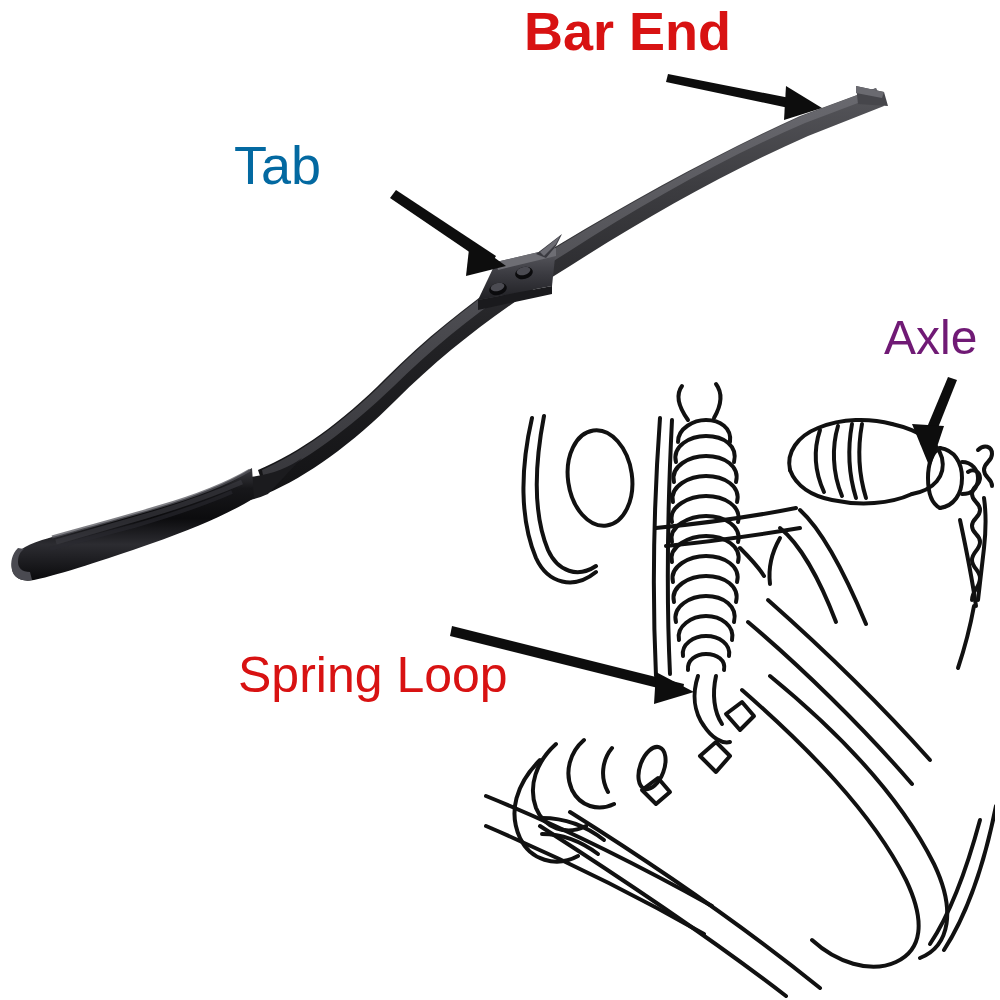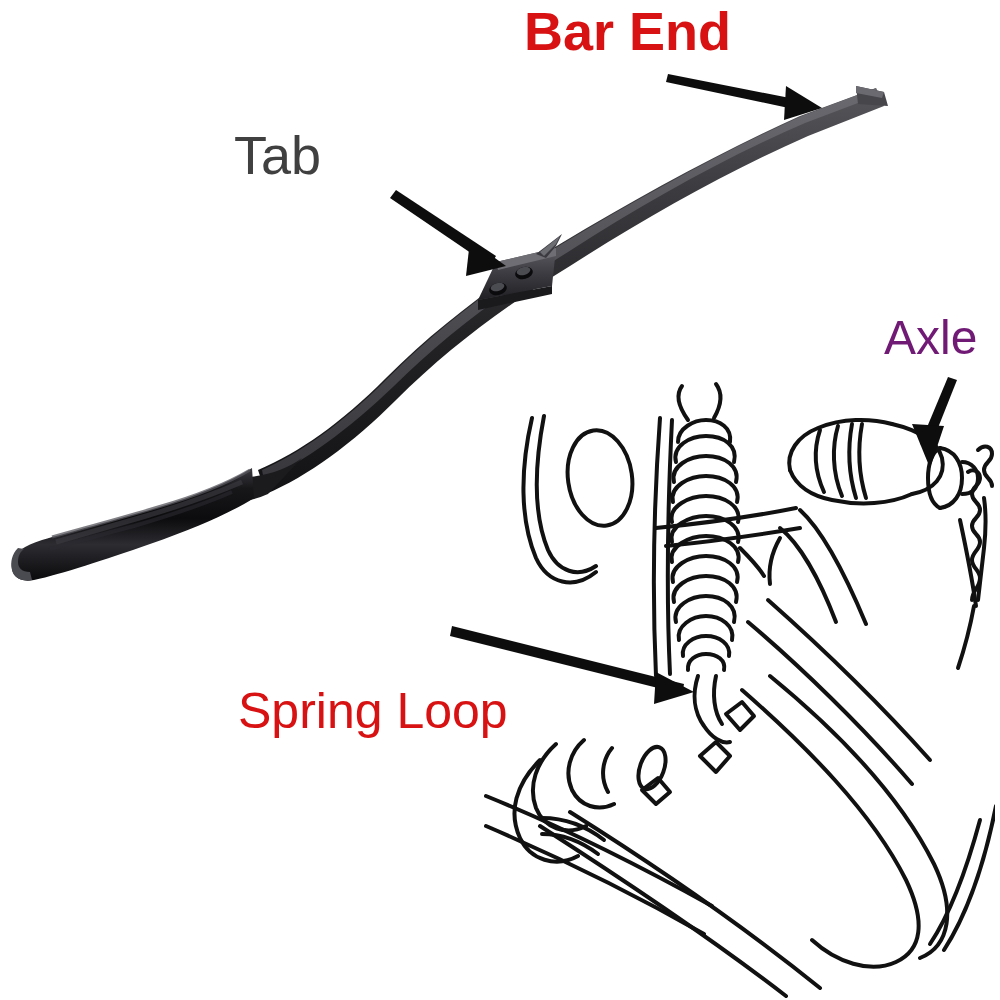--- a/index.html
+++ b/index.html
@@ -278,19 +278,19 @@
 
       <g>
         <path d="M 452,626 L 684,684 L 682,694 L 450,636 Z"></path>
         <path d="M 656,672 L 694,692 L 654,704 Z"></path>
       </g>
     </g>
   </svg>
 
   <div class="callout" id="label-bar-end" style="color: rgb(216, 18, 18); font-size: 54px; font-weight: 700; left: 524px; top: 4px;">Bar End</div>
 
-  <div class="callout" id="label-tab" style="color: #404040; font-size: 54px; font-weight: 400; left: 234px; top: 128px;">Tab</div>
+  <div class="callout" id="label-tab" style="color: #0369a1; font-size: 54px; font-weight: 400; left: 234px; top: 138px;">Tab</div>
 
   <div class="callout" id="label-axle" style="color: #701a75; font-size: 48px; font-weight: 400; left: 884px; top: 314px;">Axle</div>
 
-  <div class="callout" id="label-spring-loop" style="color: rgb(216, 18, 18); font-size: 50px; font-weight: 400; left: 238px; top: 650px; margin-top: 36px;">Spring Loop</div>
+  <div class="callout" id="label-spring-loop" style="color: rgb(216, 18, 18); font-size: 50px; font-weight: 400; left: 238px; top: 650px;">Spring Loop</div>
 
 </div>
 
 </body></html>

